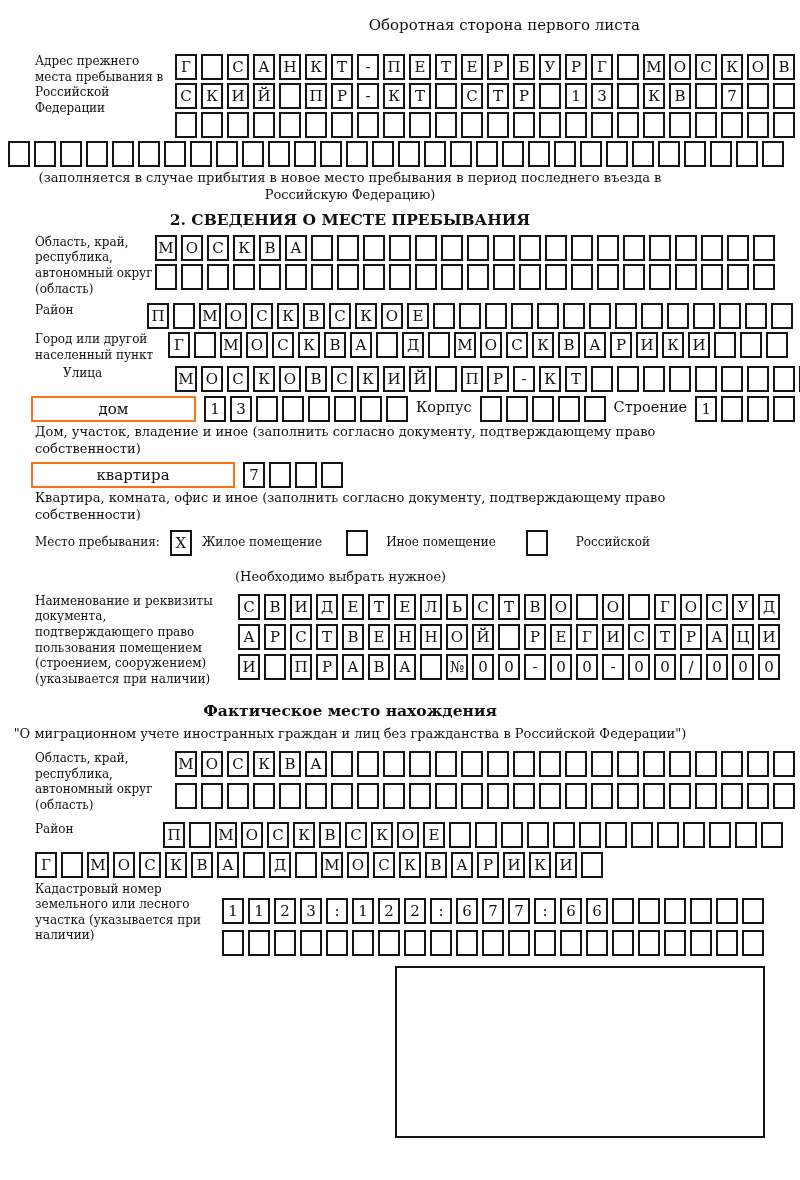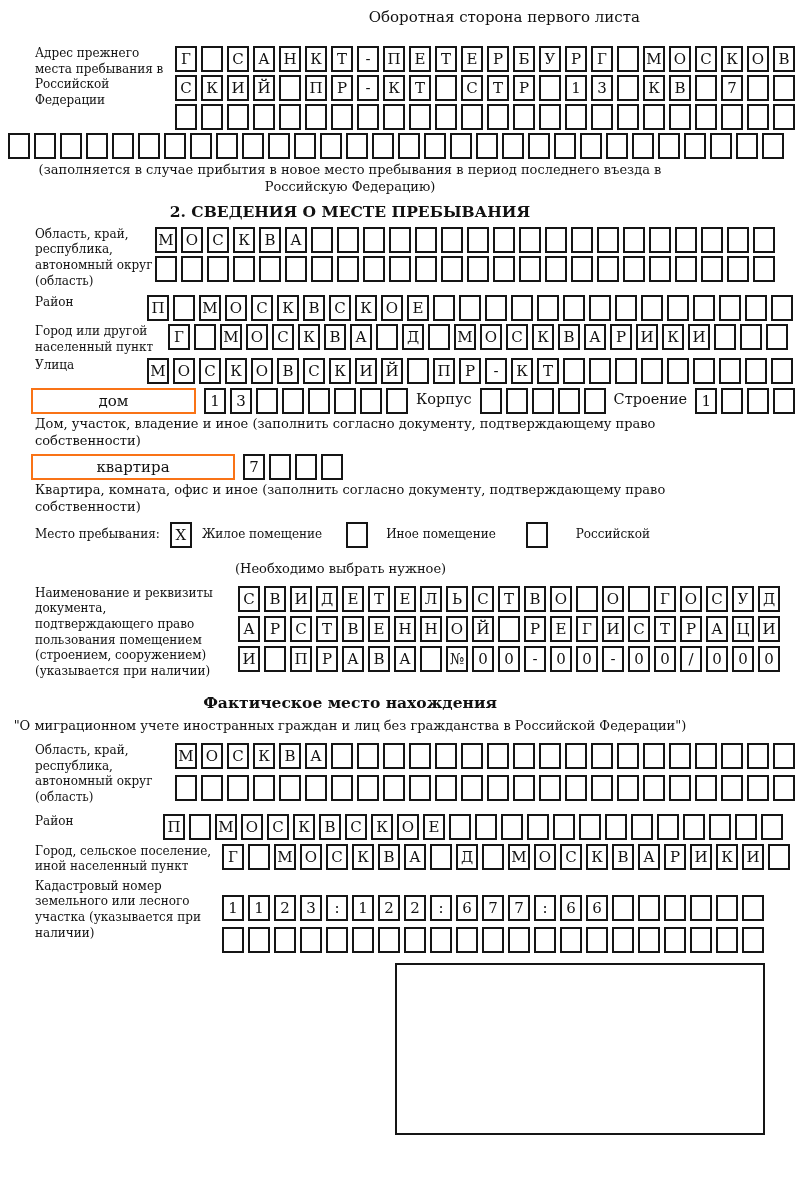--- a/index.html
+++ b/index.html
@@ -2,21 +2,21 @@
 <html><head>
 <meta charset="utf-8">
 <style>
   * { margin:0; padding:0; box-sizing:border-box; }
   html,body { background:#ffffff; }
   body {
     width:800px; height:1180px; overflow:hidden; position:relative;
     font-family:"DejaVu Serif", "Liberation Serif", serif;
     color:#111; font-size:14px;
   }
-  .page { position:relative; width:700px; height:1180px; padding-top:8px; }
+  .page { position:relative; width:700px; height:1180px; padding-top:16px; }
   .top-note { text-align:right; padding-right:60px; font-size:15px; margin-bottom:20px; }
   .row-flex { display:flex; align-items:flex-start; }
   .label { font-size:12px; line-height:1.3; flex:none; }
   .rows  { display:flex; flex-direction:column; gap:3px; }
   .cells { display:flex; gap:4px; flex:none; }
   .cell {
     flex:none; width:22px; height:26px; border:2px solid #151515;
     display:flex; align-items:center; justify-content:center;
     font-size:15px; font-family:"DejaVu Serif", serif; background:#fff;
   }
@@ -274,21 +274,21 @@
         <span class="cell">И</span>
         <span class="cell">К</span>
         <span class="cell">И</span>
         <span class="cell"></span>
         <span class="cell"></span>
         <span class="cell"></span>
       </div>
   </div>
 
   <div class="row-flex ml35" style="margin-top:3px;">
-    <div class="label" style="width:112px;">Улица</div>
+    <div class="label" style="width:112px;margin-left:28px;">Улица</div>
     <div class="cells">
         <span class="cell">М</span>
         <span class="cell">О</span>
         <span class="cell">С</span>
         <span class="cell">К</span>
         <span class="cell">О</span>
         <span class="cell">В</span>
         <span class="cell">С</span>
         <span class="cell">К</span>
         <span class="cell">И</span>
@@ -527,21 +527,20 @@
         <span class="cell"></span>
         <span class="cell"></span>
         <span class="cell"></span>
         <span class="cell"></span>
         <span class="cell"></span>
         <span class="cell"></span>
       </div>
   </div>
 
   <div class="row-flex ml35" style="margin-top:4px;">
-    <div class="label" style="width:187px;">Город, сельское поселение, иной населенный пункт</div>
     <div class="cells">
         <span class="cell">Г</span>
         <span class="cell"></span>
         <span class="cell">М</span>
         <span class="cell">О</span>
         <span class="cell">С</span>
         <span class="cell">К</span>
         <span class="cell">В</span>
         <span class="cell">А</span>
         <span class="cell"></span>

